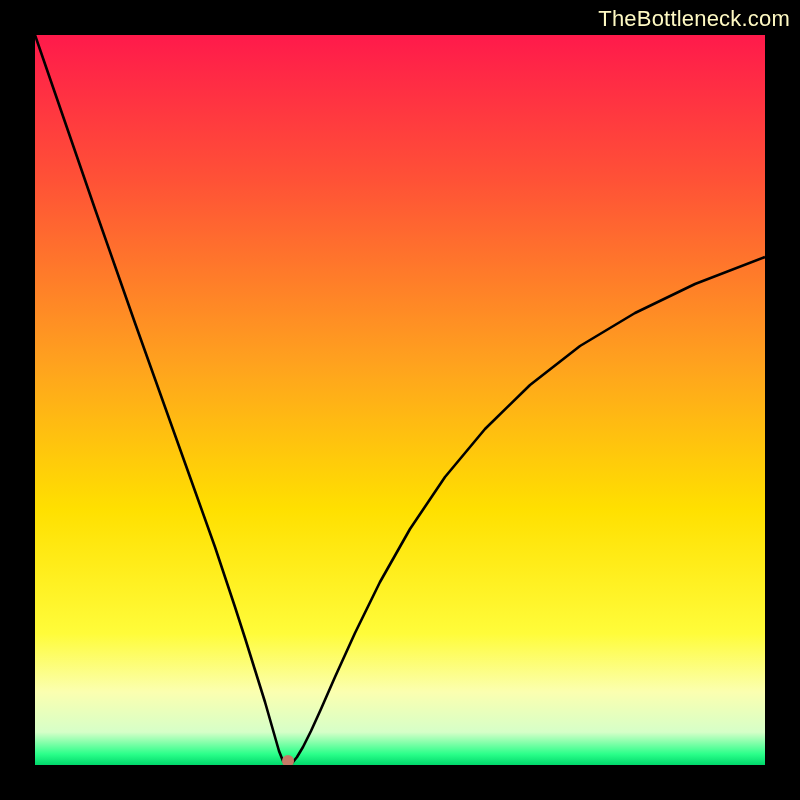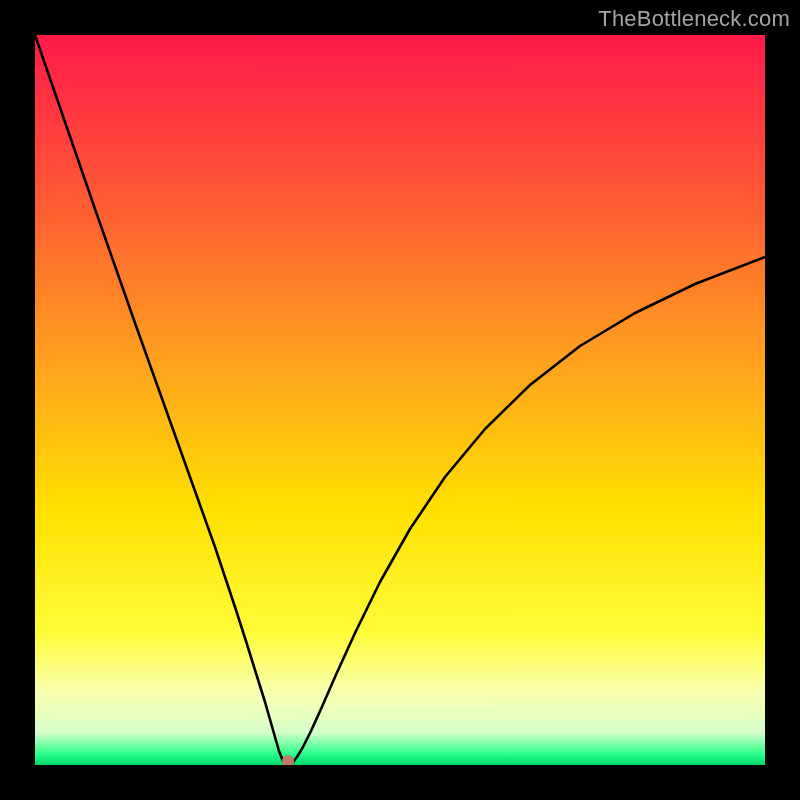--- a/index.html
+++ b/index.html
@@ -24,21 +24,21 @@
     left: 35px;
     top: 35px;
     width: 730px;
     height: 730px;
     overflow: hidden;
   }
   .watermark {
     position: absolute;
     top: 6px;
     right: 10px;
-    color: #a3a3a3;
+    color: #fef9c3;
     font-size: 22px;
     font-weight: 400;
     letter-spacing: 0.2px;
   }
   svg {
     display: block;
   }
 </style>
 </head>
 <body>

